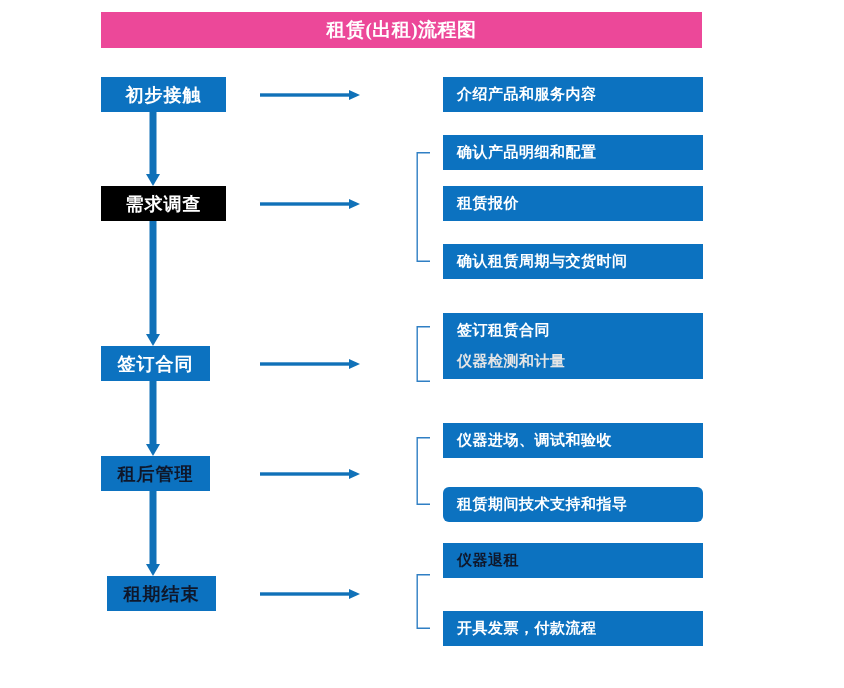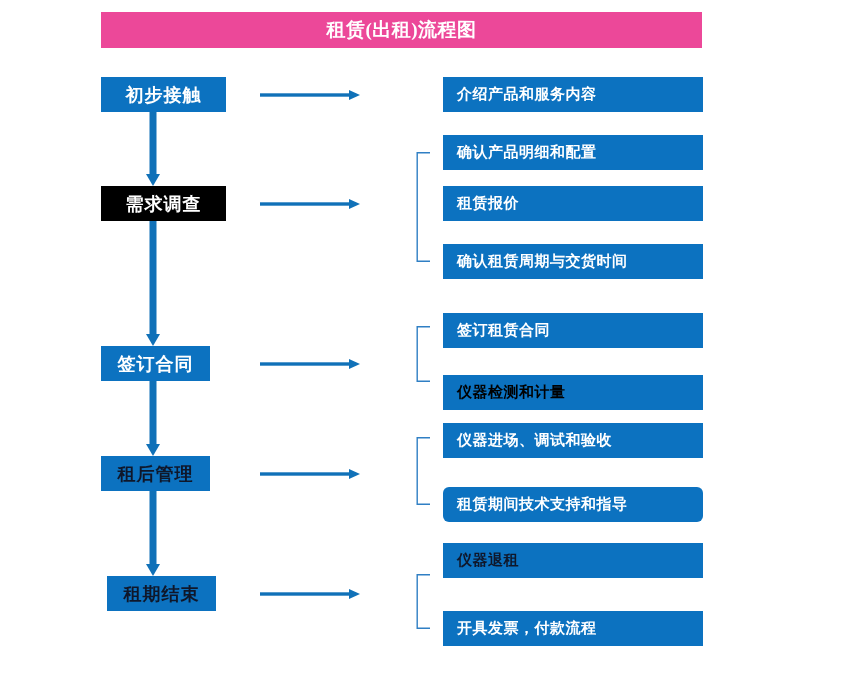--- a/index.html
+++ b/index.html
@@ -90,21 +90,21 @@
   <div class="stage-box" id="stage-1" style="left: 101px; top: 186px; width: 125px; background: #000000; color: rgb(255, 255, 255);">需求调查</div>
   <div class="stage-box" id="stage-2" style="left: 101px; top: 346px; width: 109px; background: rgb(12, 114, 192); color: rgb(255, 255, 255);">签订合同</div>
   <div class="stage-box" id="stage-3" style="left: 101px; top: 456px; width: 109px; background: rgb(12, 114, 192); color: #0f172a;">租后管理</div>
   <div class="stage-box" id="stage-4" style="left: 107px; top: 576px; width: 109px; background: rgb(12, 114, 192); color: #0f172a;">租期结束</div>
 
   <div class="detail-box" id="detail-0" style="top: 77px; background: rgb(12, 114, 192); color: rgb(255, 255, 255);">介绍产品和服务内容</div>
   <div class="detail-box" id="detail-1" style="top: 135px; background: rgb(12, 114, 192); color: rgb(255, 255, 255);">确认产品明细和配置</div>
   <div class="detail-box" id="detail-2" style="top: 186px; background: rgb(12, 114, 192); color: rgb(255, 255, 255);">租赁报价</div>
   <div class="detail-box" id="detail-3" style="top: 244px; background: rgb(12, 114, 192); color: rgb(255, 255, 255);">确认租赁周期与交货时间</div>
   <div class="detail-box" id="detail-4" style="top: 313px; background: rgb(12, 114, 192); color: rgb(255, 255, 255);">签订租赁合同</div>
-  <div class="detail-box" id="detail-5" style="top: 375px; background: rgb(12, 114, 192); color: #000000;">仪器检测和计量</div>
+  <div class="detail-box" id="detail-5" style="top: 344px; background: rgb(12, 114, 192); color: #e5e5e5;">仪器检测和计量</div>
   <div class="detail-box" id="detail-6" style="top: 423px; background: rgb(12, 114, 192); color: rgb(255, 255, 255);">仪器进场、调试和验收</div>
   <div class="detail-box" id="detail-7" style="top: 487px; background: rgb(12, 114, 192); color: rgb(255, 255, 255); border-radius: 6px;">租赁期间技术支持和指导</div>
   <div class="detail-box" id="detail-8" style="top: 543px; background: rgb(12, 114, 192); color: #0f172a;">仪器退租</div>
   <div class="detail-box" id="detail-9" style="top: 611px; background: rgb(12, 114, 192); color: rgb(255, 255, 255);">开具发票，付款流程</div>
 
   <div class="arrow-right" id="harrow-0" style="left: 260px; top: 87px; width: 100px;">
       <svg width="100" height="16" viewBox="0 0 100 16">
         <rect x="0" y="6.3" width="89" height="3.4" fill="#1071b8"></rect>
         <path d="M 89 3 L 100 8 L 89 13 Z" fill="#1071b8"></path>
       </svg>

